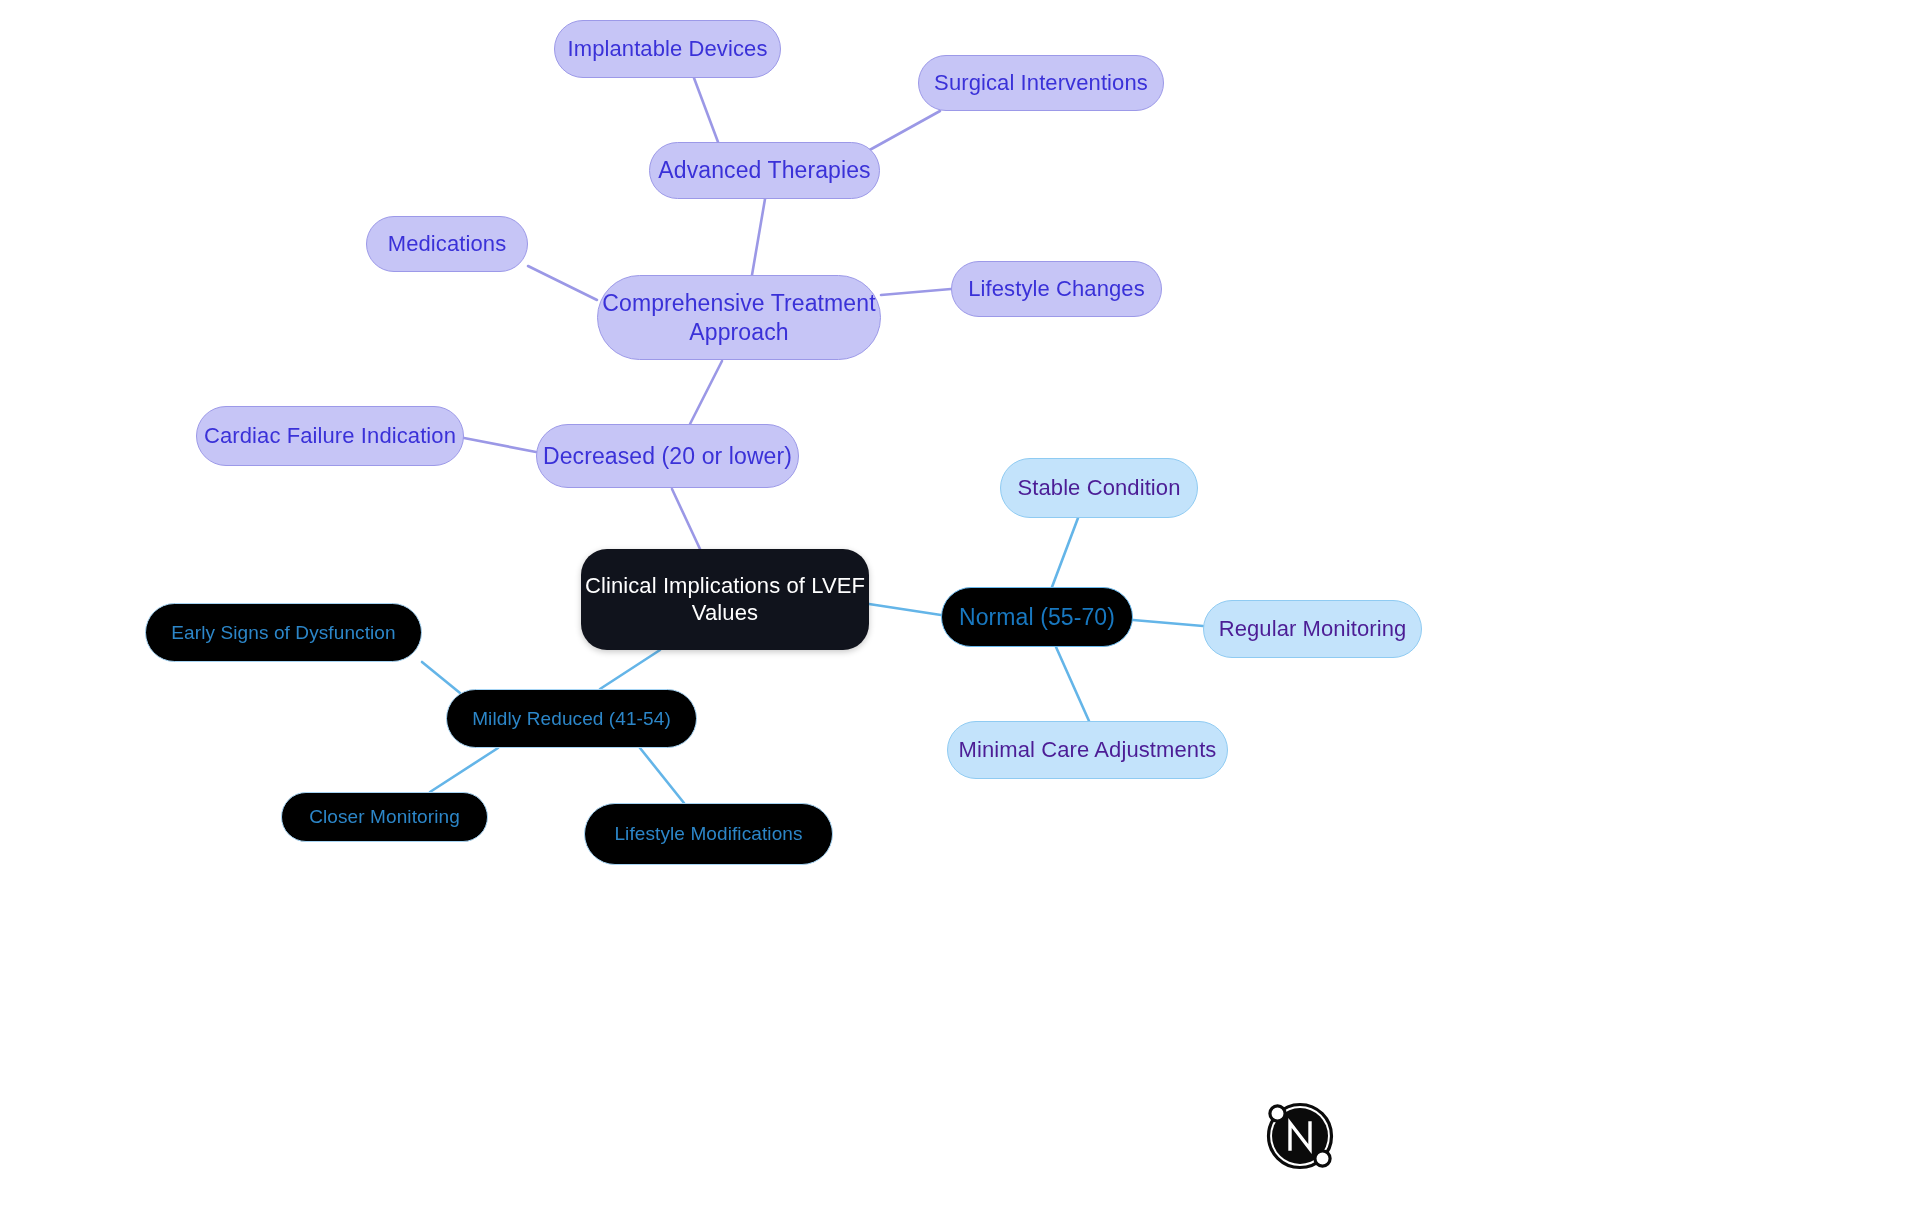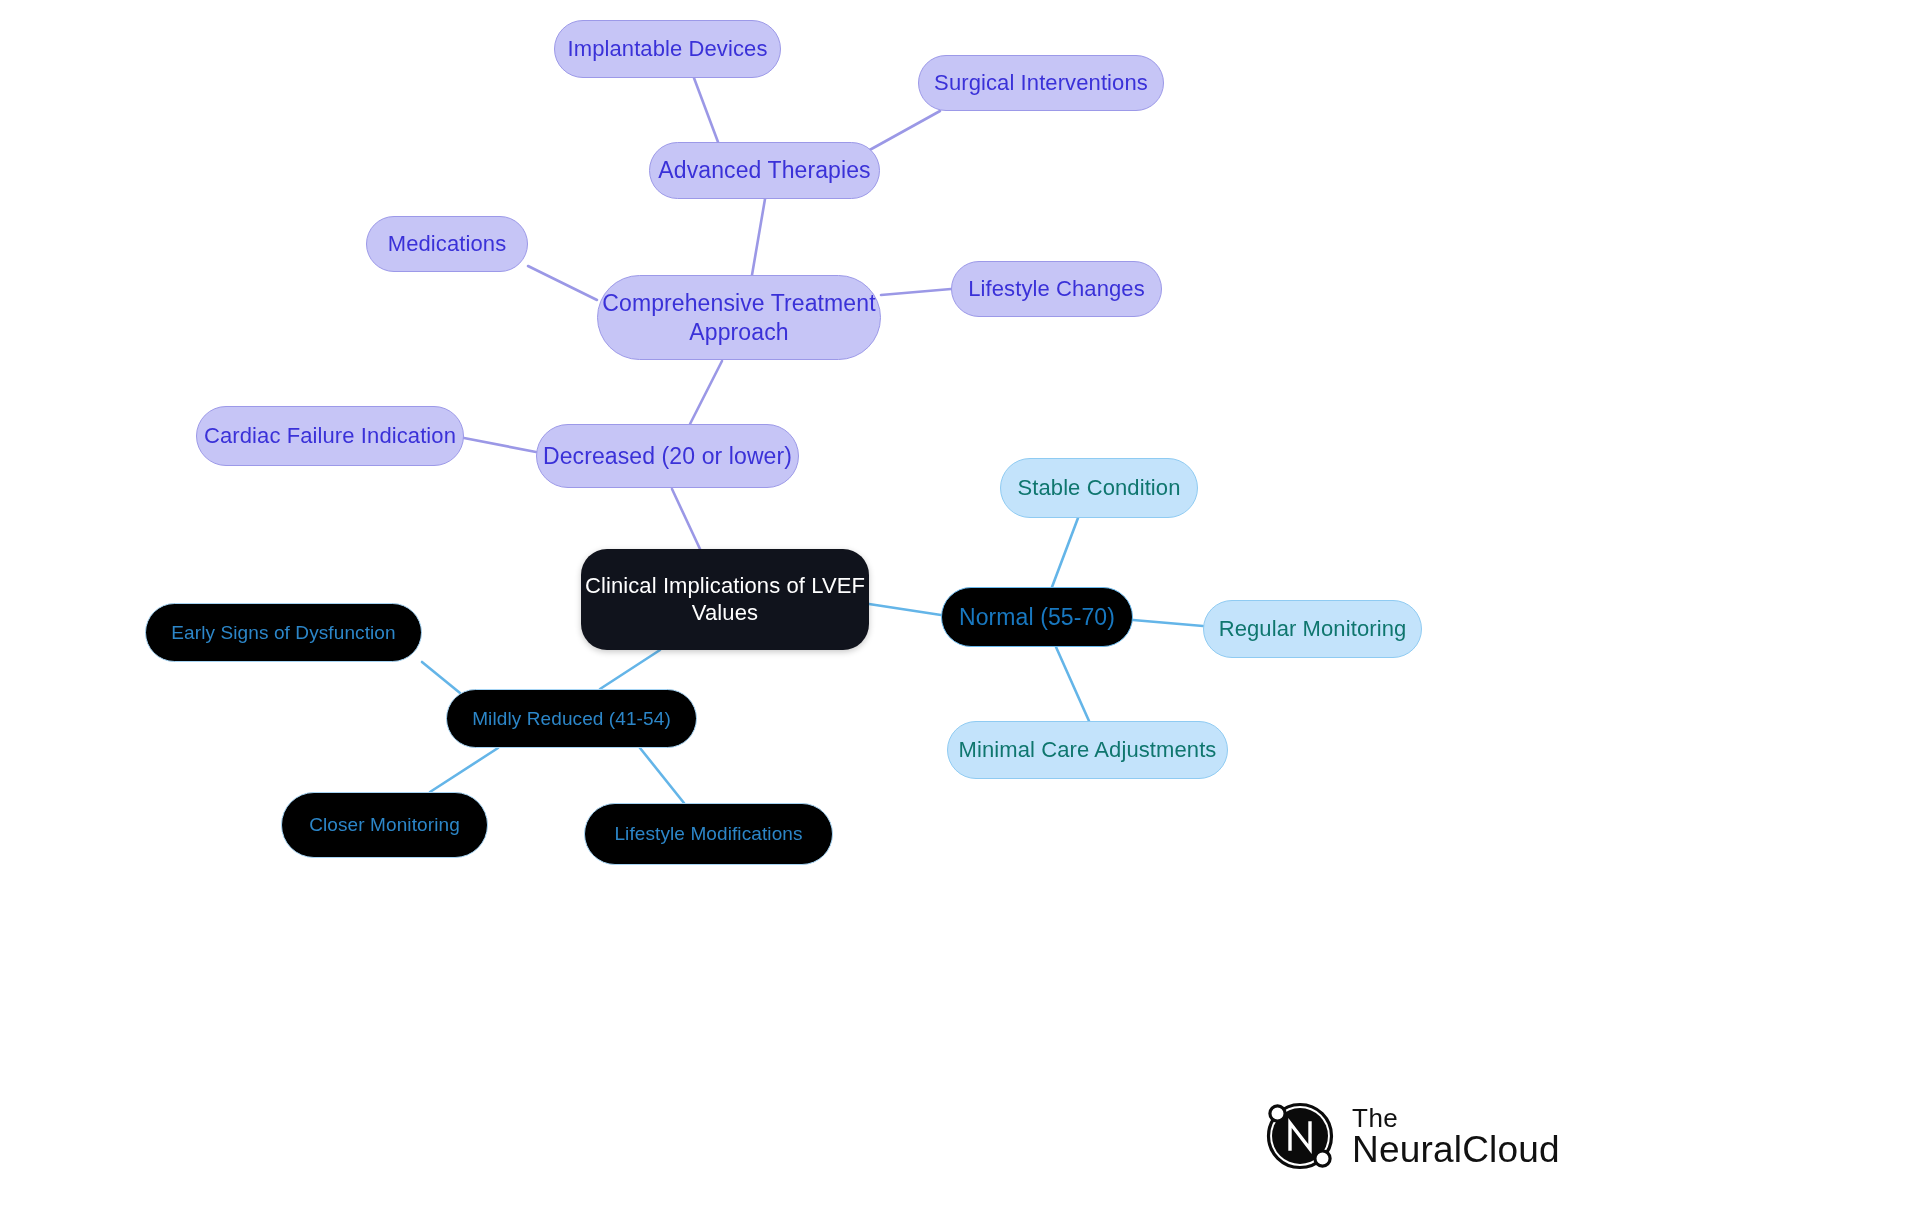--- a/index.html
+++ b/index.html
@@ -59,21 +59,21 @@
   }
   .node-blue-branch {
     background: #000000;
     border: 1.6px solid #69b8ec;
     color: #1878c0;
     font-size: 23px;
   }
   .node-blue-leaf {
     background: #c3e3fb;
     border: 1.6px solid #8fcbf2;
-    color: #0f766e;
+    color: #4c1d95;
     font-size: 22px;
   }
   .node-blue-leaf-pale {
     background: #000000;
     border: 1.6px solid #a6d4f4;
     color: #2c86c8;
     font-size: 19px;
   }
   #logo {
     position: absolute;
@@ -131,31 +131,27 @@
       <div class="node node-purple-leaf" style="left: 951px; top: 261px; width: 211px; height: 56px;">Lifestyle Changes</div>
       <div class="node node-purple-branch" style="left: 649px; top: 142px; width: 231px; height: 57px;">Advanced Therapies</div>
       <div class="node node-purple-leaf" style="left: 554px; top: 20px; width: 227px; height: 58px;">Implantable Devices</div>
       <div class="node node-purple-leaf" style="left: 918px; top: 55px; width: 246px; height: 56px;">Surgical Interventions</div>
       <div class="node node-blue-branch" style="left: 941px; top: 587px; width: 192px; height: 60px;">Normal (55-70)</div>
       <div class="node node-blue-leaf" style="left: 1000px; top: 458px; width: 198px; height: 60px;">Stable Condition</div>
       <div class="node node-blue-leaf" style="left: 1203px; top: 600px; width: 219px; height: 58px;">Regular Monitoring</div>
       <div class="node node-blue-leaf" style="left: 947px; top: 721px; width: 281px; height: 58px;">Minimal Care Adjustments</div>
       <div class="node node-blue-leaf-pale" style="left: 446px; top: 689px; width: 251px; height: 59px;">Mildly Reduced (41-54)</div>
       <div class="node node-blue-leaf-pale" style="left: 145px; top: 603px; width: 277px; height: 59px;">Early Signs of Dysfunction</div>
-      <div class="node node-blue-leaf-pale" style="left: 281px; top: 792px; width: 207px; height: 66px;">Closer Monitoring</div>
+      <div class="node node-blue-leaf-pale" style="left: 281px; top: 792px; width: 207px; height: 50px;">Closer Monitoring</div>
       <div class="node node-blue-leaf-pale" style="left: 584px; top: 803px; width: 249px; height: 62px;">Lifestyle Modifications</div>
     </div>
 
   <div id="logo" style="left: 1262px; top: 1098px;">
     <svg width="76" height="76" viewBox="0 0 76 76">
       <circle cx="38" cy="38" r="28" fill="#0b0b0b"></circle>
       <circle cx="38" cy="38" r="31.5" fill="none" stroke="#0b0b0b" stroke-width="3.2"></circle>
       <path d="M28 51 L28 25 L48 51 L48 25" fill="none" stroke="#ffffff" stroke-width="3.4" stroke-linecap="square" stroke-linejoin="miter"></path>
       <circle cx="15.5" cy="15.5" r="7.6" fill="#ffffff" stroke="#0b0b0b" stroke-width="3.2"></circle>
       <circle cx="60.5" cy="60.5" r="7.6" fill="#ffffff" stroke="#0b0b0b" stroke-width="3.2"></circle>
     </svg>
-    <div id="logo-text">
-      <span id="logo-the">The</span>
-      <span id="logo-name">NeuralCloud</span>
-    </div>
   </div>
 
 </div>
 
 </body></html>

